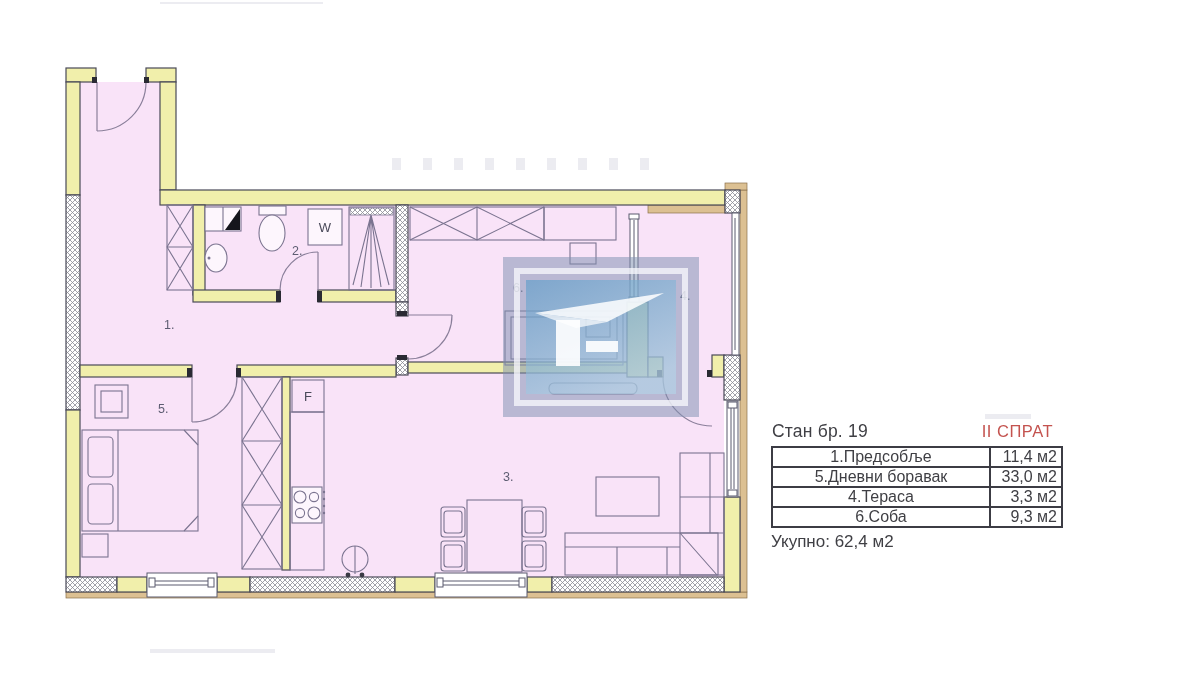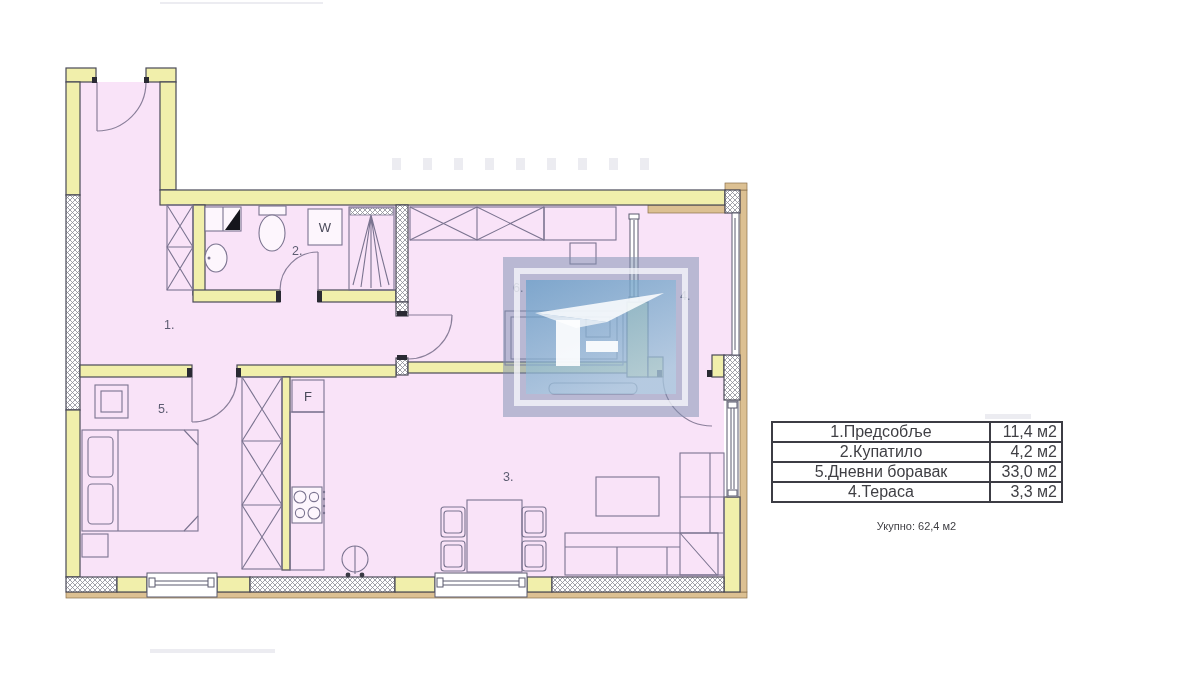--- a/index.html
+++ b/index.html
@@ -13,21 +13,21 @@
   
   .legend{position:absolute;left:771px;top:421px;width:292px;color:#3f3f44;}
   .legend-head{display:flex;justify-content:space-between;align-items:baseline;
     margin:0 0 4px 1px;font-size:17.5px;letter-spacing:.2px;}
   .legend-head .floor{color:#c4534f;font-size:16.5px;margin-right:10px;letter-spacing:.5px;}
   table.area-table{border-collapse:collapse;width:292px;table-layout:fixed;}
   .area-table td{border:2px solid #3c3c44;height:18px;font-size:16px;
     padding:0 4px;white-space:nowrap;overflow:hidden;color:#3f3f44;}
   .area-table td.lbl{width:208px;text-align:center;}
   .area-table td.val{text-align:right;}
-  .legend .total{text-align:center;font-size:11px;margin-top:17px;padding-right:1px;}
+  .legend .total{text-align:left;font-size:17px;margin-top:4px;padding-right:1px;}
 
   
   .wall{fill:#f1efab;stroke:#4a4a58;stroke-width:1.2;}
   .hatch{fill:url(#xh);stroke:#4a4a58;stroke-width:1.2;}
   .tan{fill:#dcc092;stroke:#8a6f4a;stroke-width:.7;}
   .floor{fill:#f9e3f8;stroke:none;}
   .furn{fill:none;stroke:#7b7490;stroke-width:1.1;}
   .furnW{fill:#fdf6fd;stroke:#7b7490;stroke-width:1.1;}
   .glass{fill:#ffffff;stroke:#5a5a6e;stroke-width:1;}
   .gline{stroke:#5a5a6e;stroke-width:1;fill:none;}
@@ -303,36 +303,40 @@
     <g>
       <polygon points="535,313 664,293 607,322" fill="#ffffff" fill-opacity="0.85"></polygon>
       <polygon points="535,313 607,322 576,328" fill="#ffffff" fill-opacity="0.7"></polygon>
       <rect x="556" y="320" width="24" height="46" fill="#ffffff" fill-opacity="0.9"></rect>
       <rect x="586" y="341" width="32" height="11" fill="#ffffff" fill-opacity="0.9"></rect>
     </g>
   </g>
 </svg>
 
 <div class="legend">
+  <div class="legend-head">
+    <span>Стан бр. 19</span>
+    <span class="floor">II СПРАТ</span>
+  </div>
   <table class="area-table">
     <tbody>
       <tr>
         <td class="lbl">1.Предсобље</td>
         <td class="val">11,4 м2</td>
-      </tr>
-      <tr>
-        <td class="lbl">2.Купатило</td>
-        <td class="val">4,2 м2</td>
       </tr>
       <tr>
         <td class="lbl">5.Дневни боравак</td>
         <td class="val">33,0 м2</td>
       </tr>
       <tr>
         <td class="lbl">4.Тераса</td>
         <td class="val">3,3 м2</td>
       </tr>
+      <tr>
+        <td class="lbl">6.Соба</td>
+        <td class="val">9,3 м2</td>
+      </tr>
     </tbody>
   </table>
   <div class="total">Укупно: 62,4 м2</div>
 </div>
 
 </div>
 
 </body></html>

